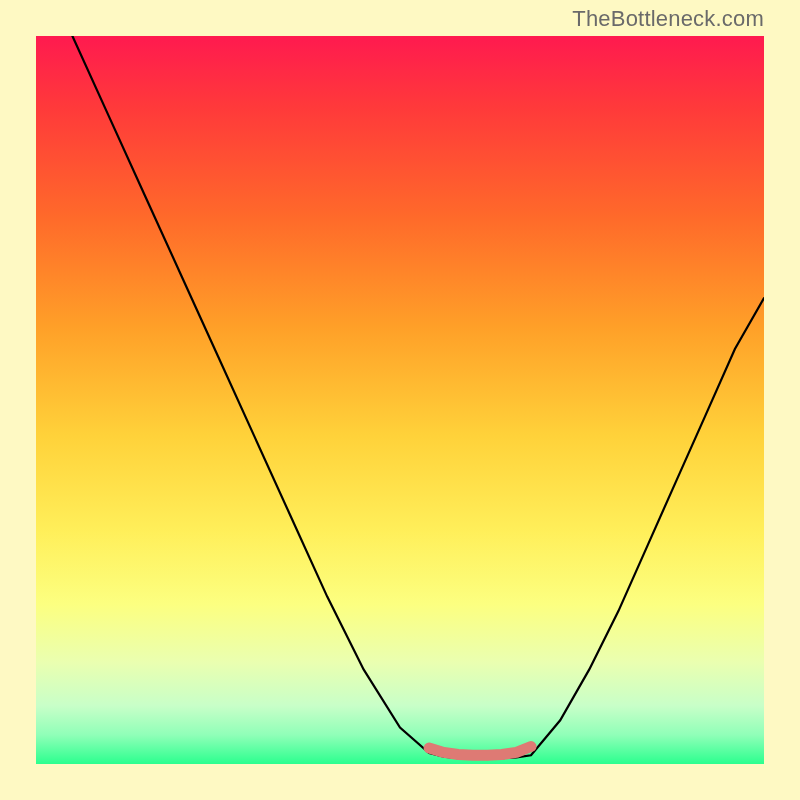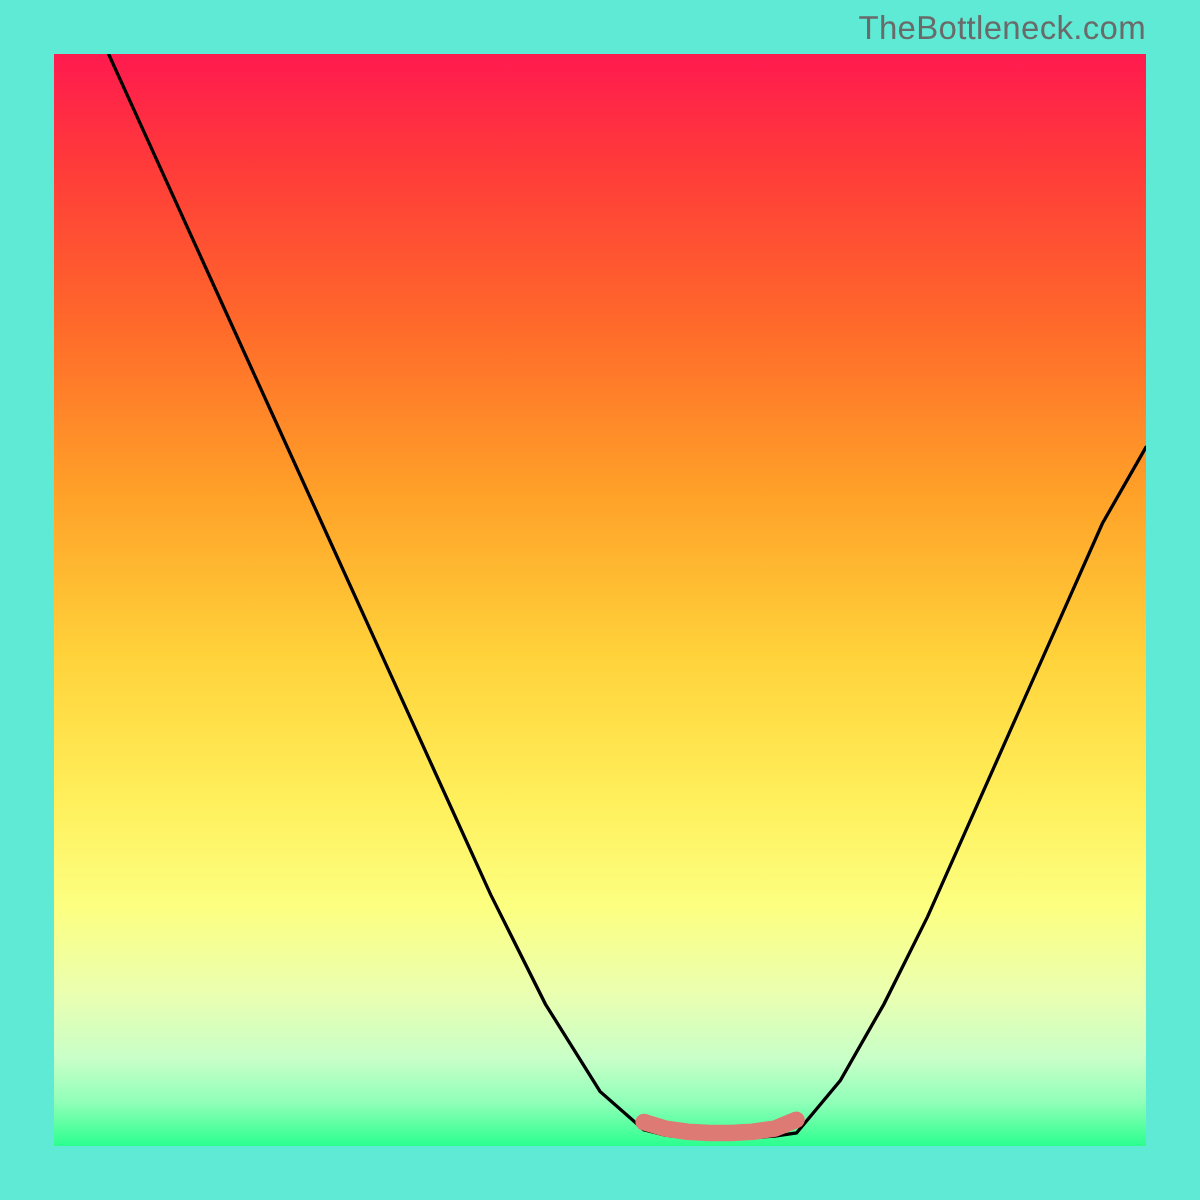--- a/index.html
+++ b/index.html
@@ -10,21 +10,21 @@
     background: #000;
     overflow: hidden;
     font-family: Arial, Helvetica, sans-serif;
   }
   .frame {
     position: absolute;
     top: 0;
     left: 0;
     width: 800px;
     height: 800px;
-    background: #5eead4;
+    background: #fef9c3;
   }
   .plot {
     position: absolute;
     top: 36px;
     left: 36px;
     width: 728px;
     height: 728px;
     background: linear-gradient(to bottom,
       #ff1a4f 0%,
       #ff3a3a 10%,

